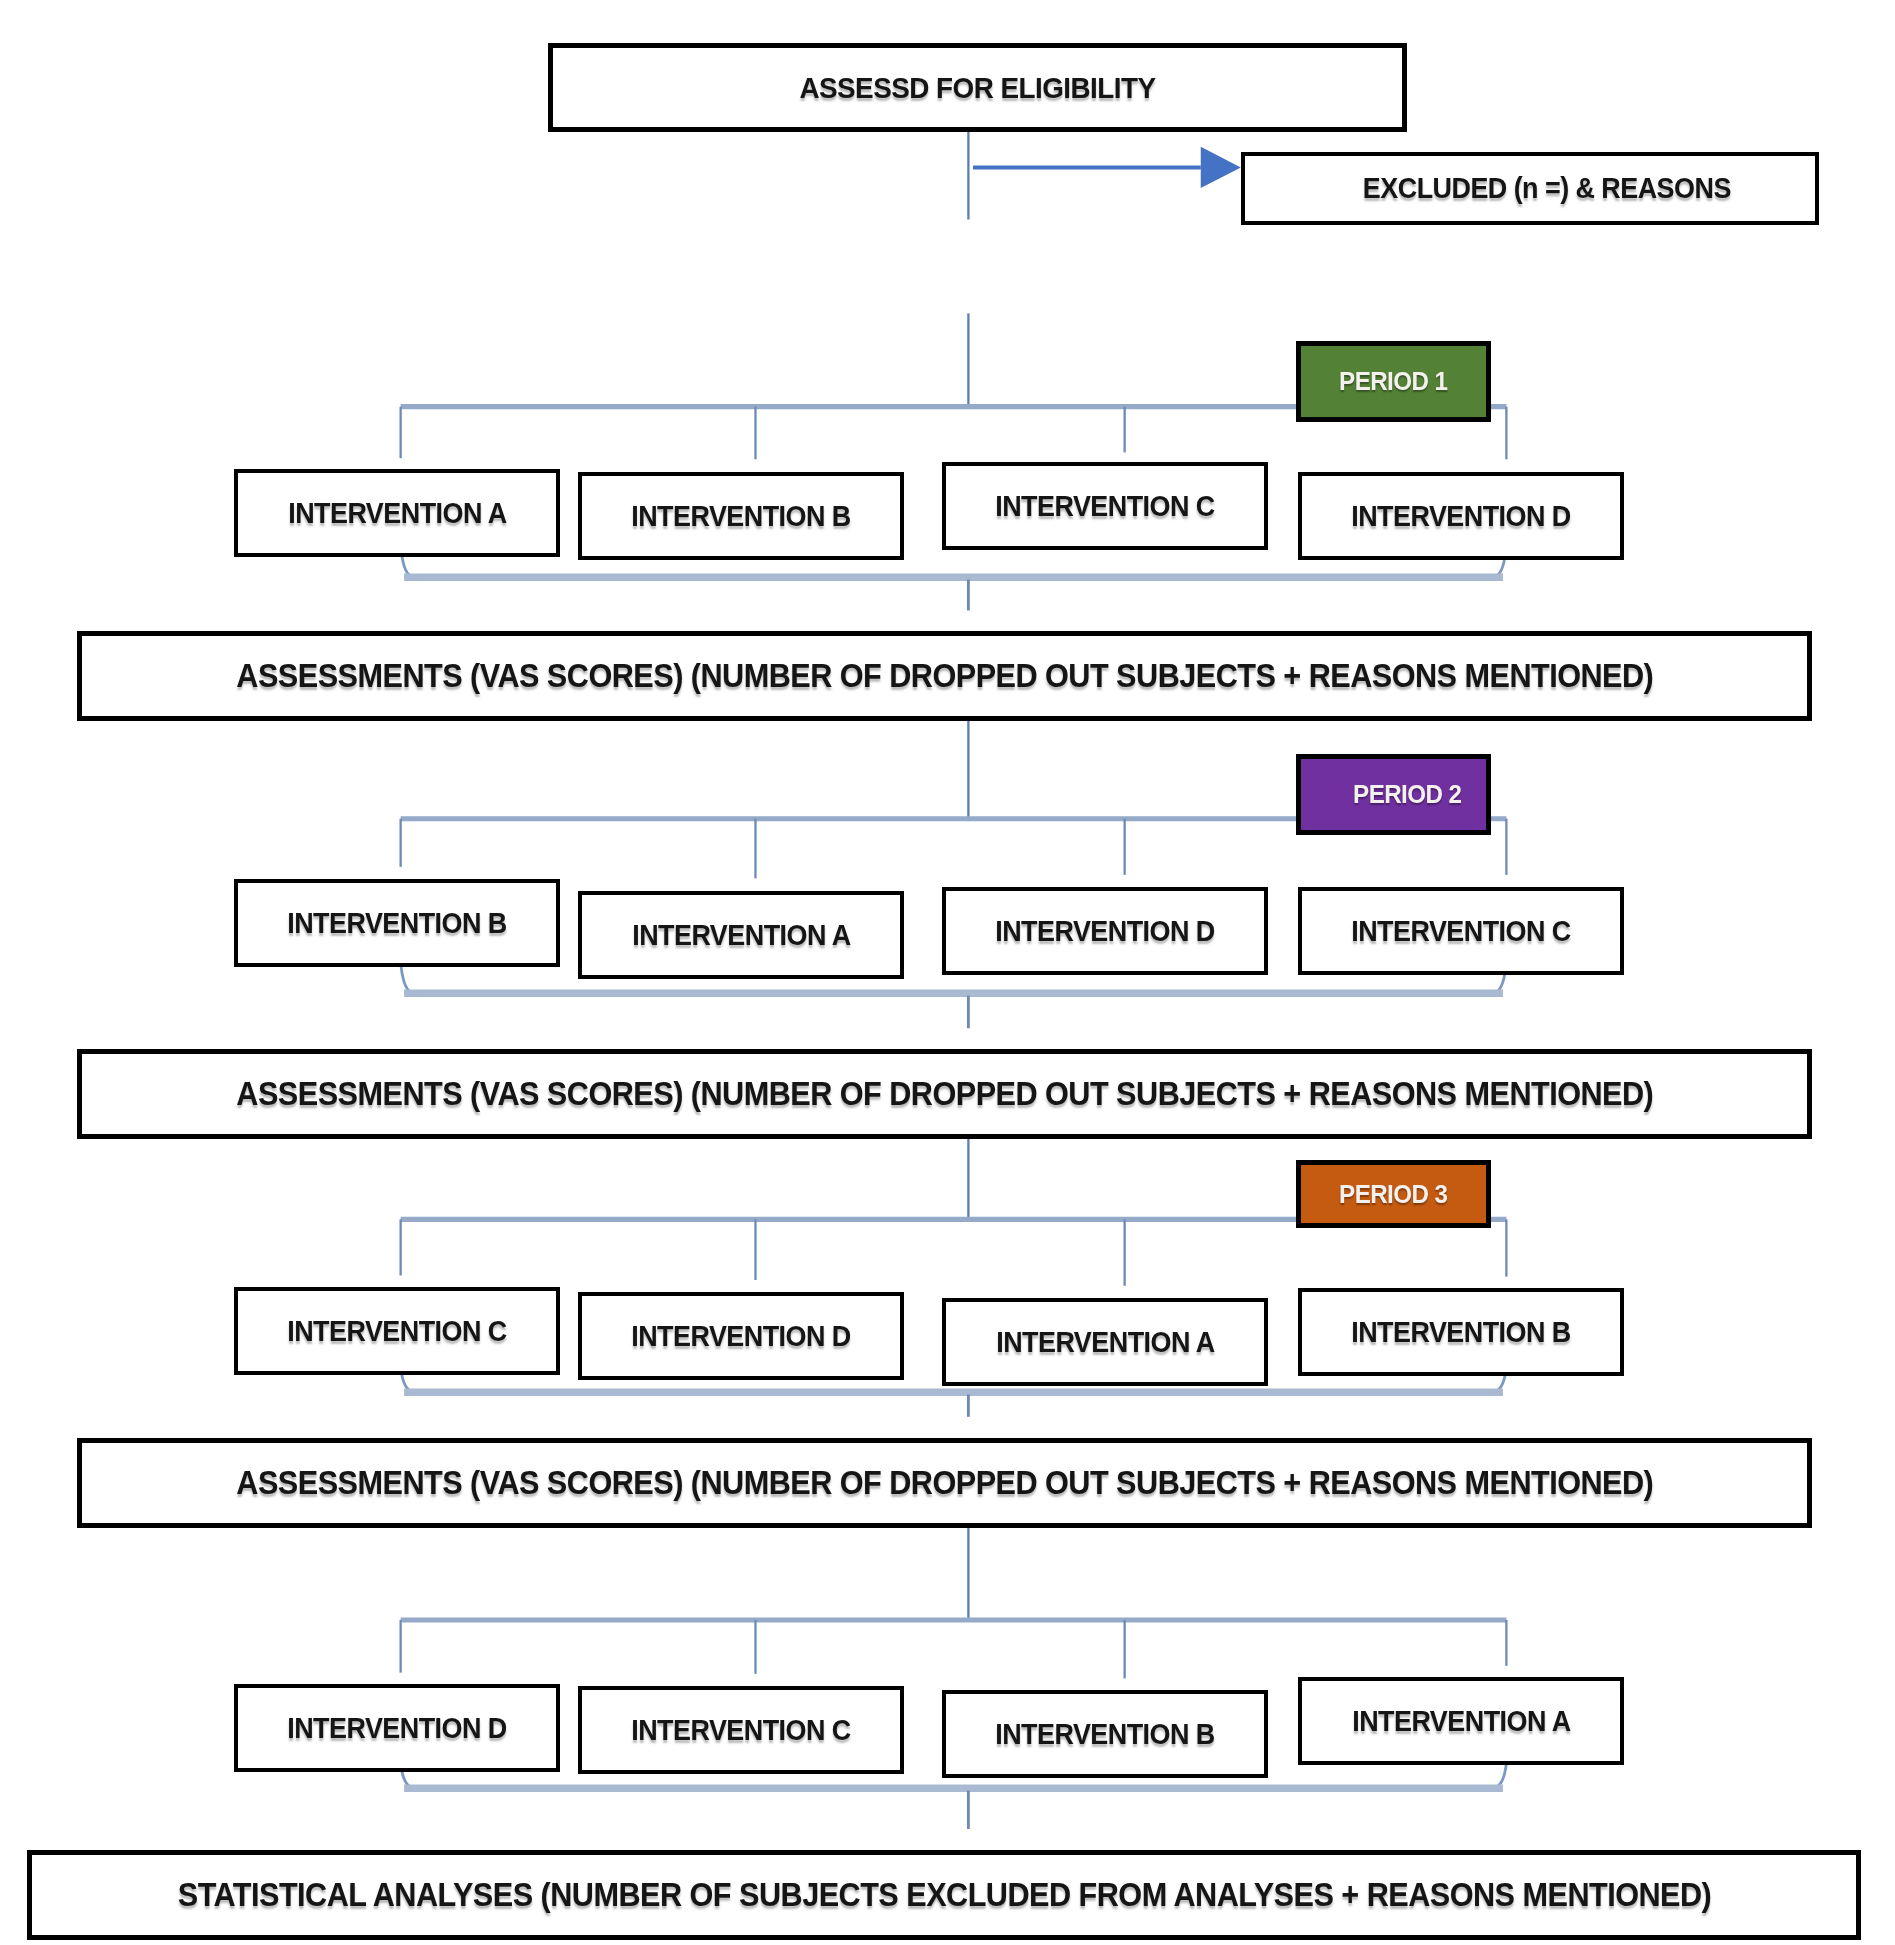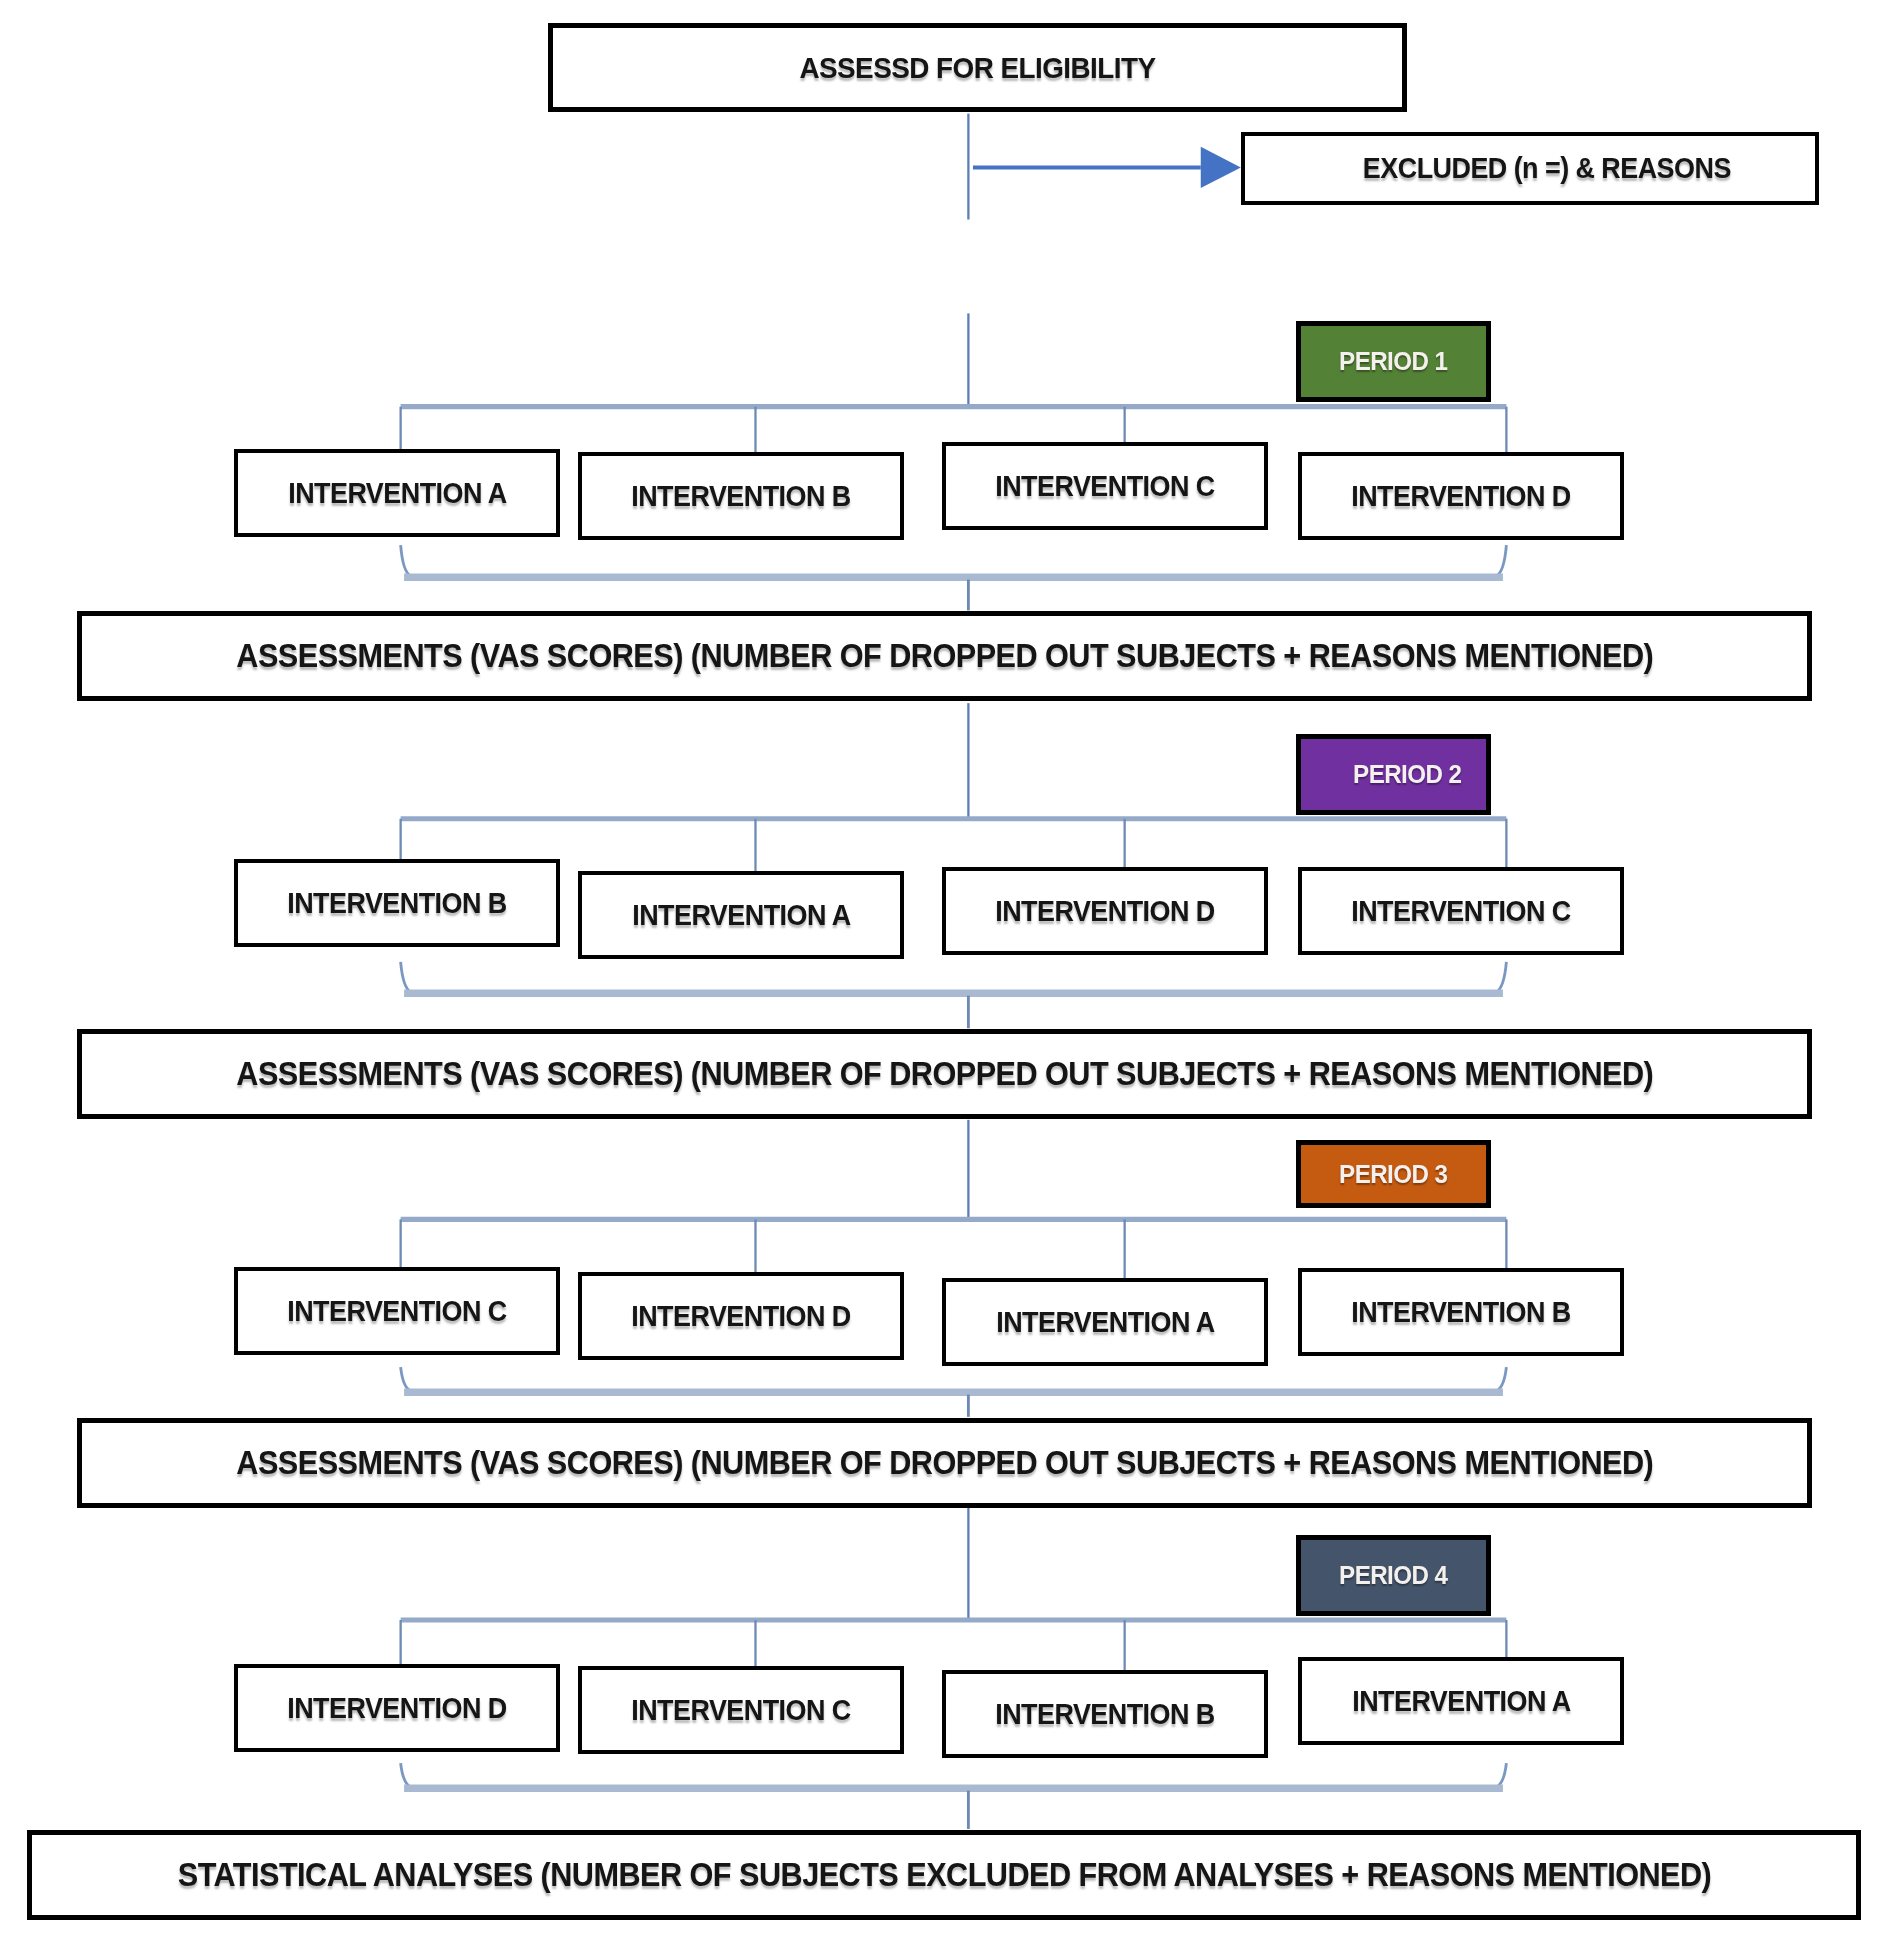--- a/index.html
+++ b/index.html
@@ -4,20 +4,21 @@
 <style>
   html,body { margin:0; padding:0; background:#ffffff; }
   #stage {
     position:relative; width:1895px; height:1946px; background:#ffffff;
     font-family:"Liberation Sans", sans-serif; overflow:hidden;
   }
   .box {
     position:absolute; background:#ffffff; border:4.6px solid #000000;
     box-sizing:border-box; display:flex; align-items:center; justify-content:center;
     text-align:center;
+    margin-top:20px;
   }
   .label {
     font-weight:700; letter-spacing:-0.6px; white-space:nowrap;
     transform:scaleX(.93); color:#151515;
     text-shadow:0 2.9px 2.3px rgba(0,0,0,.28);
   }
   .period .label { color:#f3f0ee; text-shadow:0 1.7px 1.7px rgba(0,0,0,.35); }
   .period { border-width:5.7px; }
   .bigbar { border-width:5.2px; }
   svg#connectors { position:absolute; left:0; top:0; }
@@ -148,23 +149,20 @@
   <div class="box" style="left:942px; top:1278px; width:326px; height:88px;">
     <span class="label" style="font-size:29px;">INTERVENTION A</span>
   </div>
   <div class="box" style="left:1298px; top:1268px; width:326px; height:88px;">
     <span class="label" style="font-size:29px;">INTERVENTION B</span>
   </div>
   <div class="box bigbar" style="left:77px; top:1418px; width:1735px; height:90px;">
     <span class="label" style="font-size:33px;">ASSESSMENTS (VAS SCORES) (NUMBER OF DROPPED OUT SUBJECTS + REASONS MENTIONED)</span>
   </div>
 
-  <div class="box period" style="left: 1296px; top: 1535px; width: 195px; height: 81px; background-color: rgb(68, 84, 106);">
-    <span class="label" style="font-size:26px;">PERIOD 4</span>
-  </div>
   <div class="box" style="left:234px; top:1664px; width:326px; height:88px;">
     <span class="label" style="font-size:29px;">INTERVENTION D</span>
   </div>
   <div class="box" style="left:578px; top:1666px; width:326px; height:88px;">
     <span class="label" style="font-size:29px;">INTERVENTION C</span>
   </div>
   <div class="box" style="left:942px; top:1670px; width:326px; height:88px;">
     <span class="label" style="font-size:29px;">INTERVENTION B</span>
   </div>
   <div class="box" style="left:1298px; top:1657px; width:326px; height:88px;">

